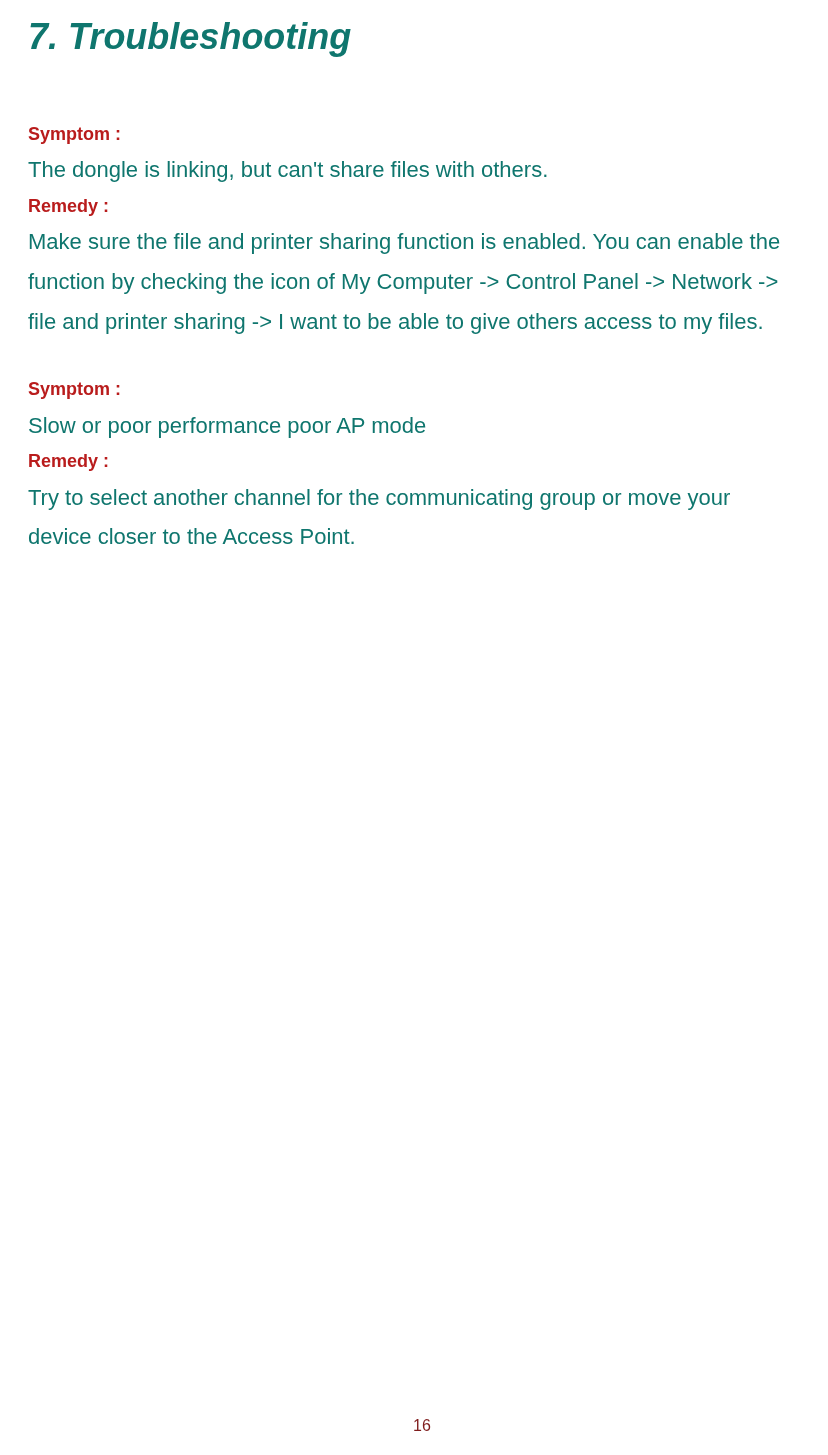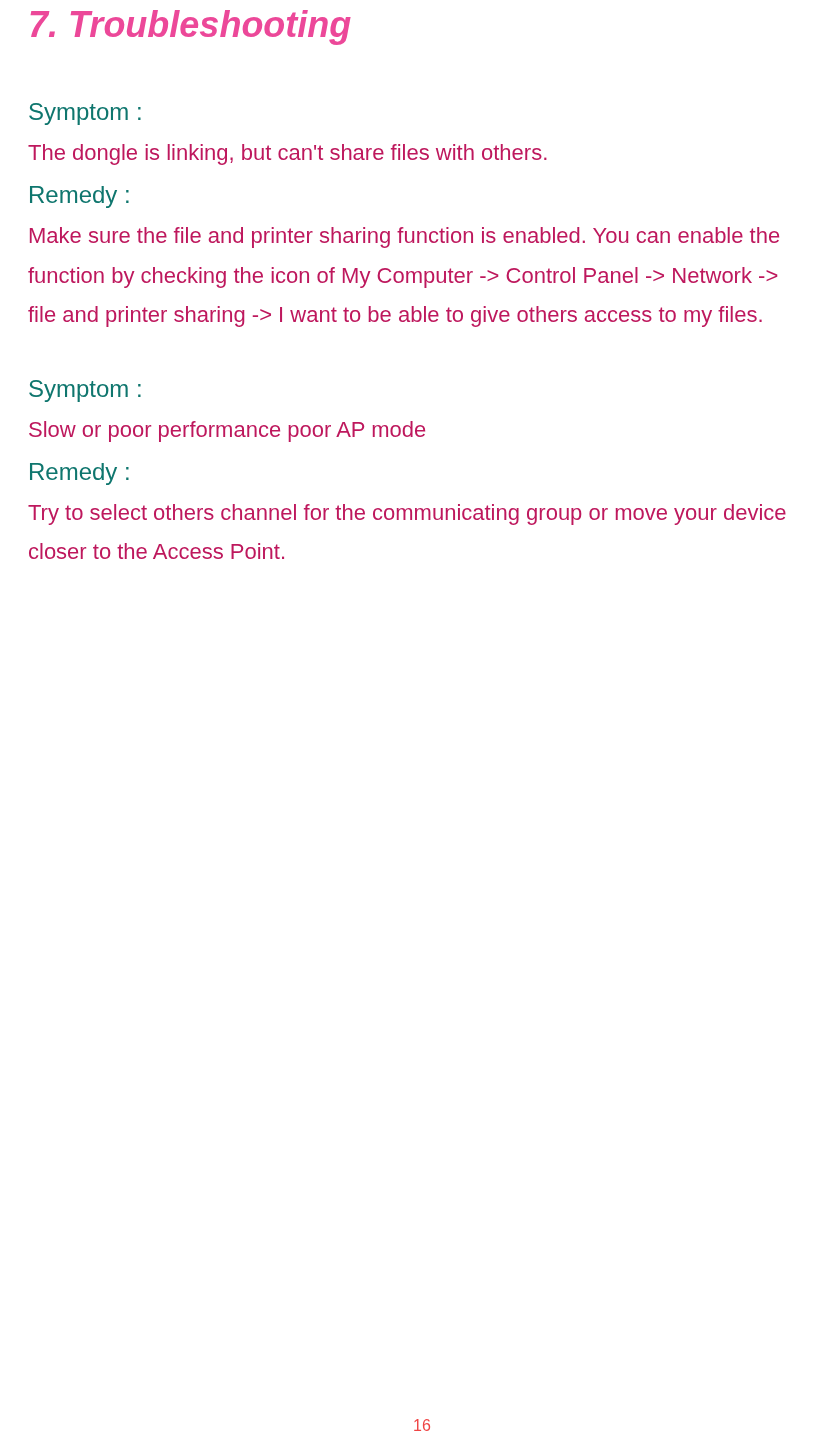--- a/index.html
+++ b/index.html
@@ -10,50 +10,50 @@
     body {
       width: 828px;
       height: 1455px;
       font-family: Arial, Helvetica, sans-serif;
       background: #ffffff;
       color: #000000;
       position: relative;
       padding: 0 28px;
     }
     .section-title {
-      color: #ec4899;
+      color: #0f766e;
       font-size: 36px;
       font-weight: bold;
       font-style: italic;
-      margin-bottom: 44px;
-      padding-top: 4px;
+      margin-bottom: 60px;
+      padding-top: 16px;
     }
     .label {
-      color: #0f766e;
-      font-size: 24px;
-      font-weight: normal;
+      color: #b91c1c;
+      font-size: 18px;
+      font-weight: bold;
       line-height: 1.8;
     }
     .body-text {
-      color: #be185d;
+      color: #0f766e;
       font-size: 22px;
       line-height: 1.8;
       font-weight: normal;
     }
     .section-block {
       margin-bottom: 32px;
     }
     .page-number {
       position: absolute;
       bottom: 20px;
       left: 16px;
       right: 0;
       text-align: center;
       font-size: 16px;
-      color: #ef4444;
+      color: #7f1d1d;
     }
     strong {
       font-weight: normal;
     }
   </style>
 </head>
 <body>
 
 <h1 class="section-title">7. Troubleshooting</h1>
 
@@ -61,16 +61,16 @@
   <div class="label">Symptom :</div>
   <div class="body-text">The dongle is linking, but can't share files with others.</div>
   <div class="label">Remedy :</div>
   <div class="body-text"><span>Make sure the </span><strong>file and printer sharing</strong><span> function is enabled. You can enable the function by checking the icon of </span><strong>My Computer</strong><span> -&gt; </span><strong>Control Panel</strong><span> -&gt; </span><strong>Network</strong><span> -&gt; </span><strong>file and printer sharing</strong><span> -&gt; </span><strong>I want to be able to give others access to my files</strong><span>.</span></div>
 </div>
 
 <div class="section-block">
   <div class="label">Symptom :</div>
   <div class="body-text">Slow or poor performance poor AP mode</div>
   <div class="label">Remedy :</div>
-  <div class="body-text">Try to select others channel for the communicating group or move your device closer to the Access Point.</div>
+  <div class="body-text">Try to select another channel for the communicating group or move your device closer to the Access Point.</div>
 </div>
 
 <div class="page-number">16</div>
 
 </body></html>

